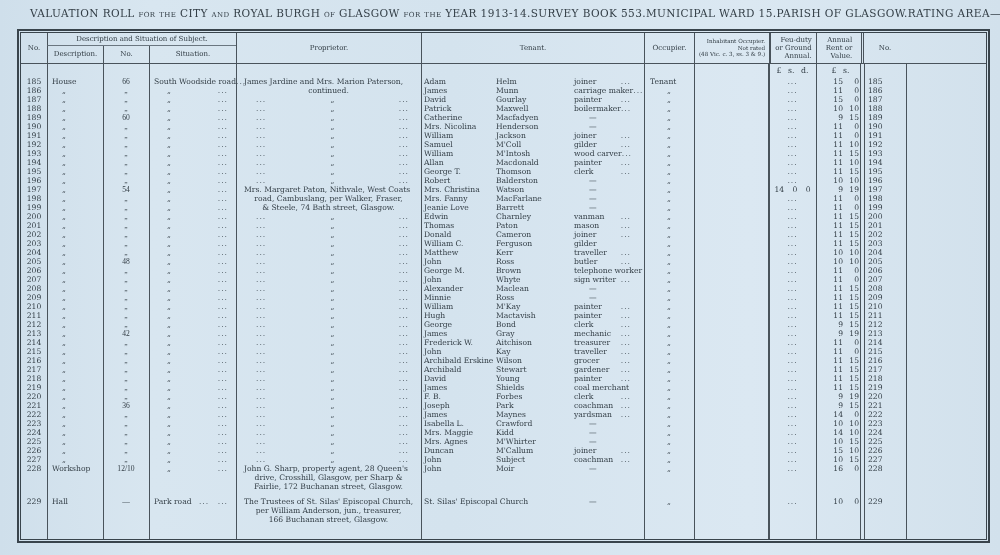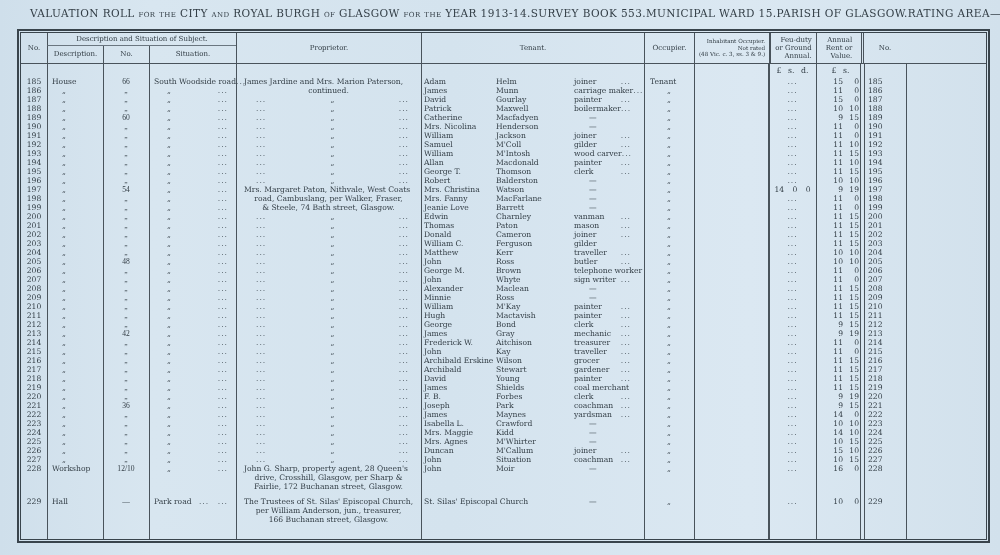--- a/index.html
+++ b/index.html
@@ -1430,21 +1430,21 @@
               <span class="st dt">„</span>
               <span class="dotted">...</span>
             </div>
             <div class="cell c-prop dots">
               <span class="dotted">...</span>
               <span>„</span>
               <span class="dotted">...</span>
             </div>
             <div class="cell c-ten">
               <span class="tf">John</span>
-              <span>Situation</span>
+              <span>Subject</span>
               <span class="t-occ">
                 <span class="">coachman</span>
                 <span class="dotted">...</span>
               </span>
             </div>
             <div class="cell c-occ dt">„</div>
             <div class="cell"></div>
             <div class="cell c-feu dotted">...</div>
             <div class="cell c-rent">
               <span class="rl">10</span>

